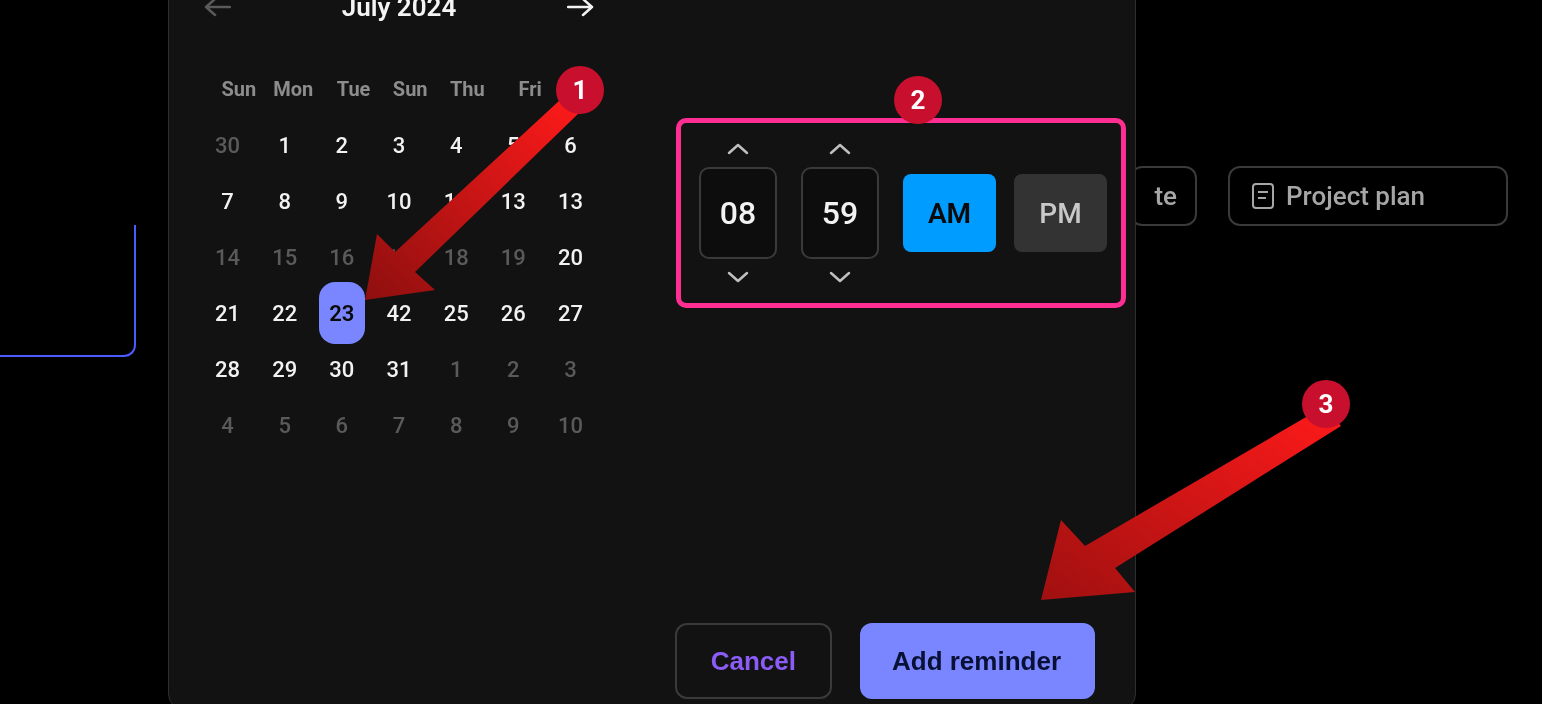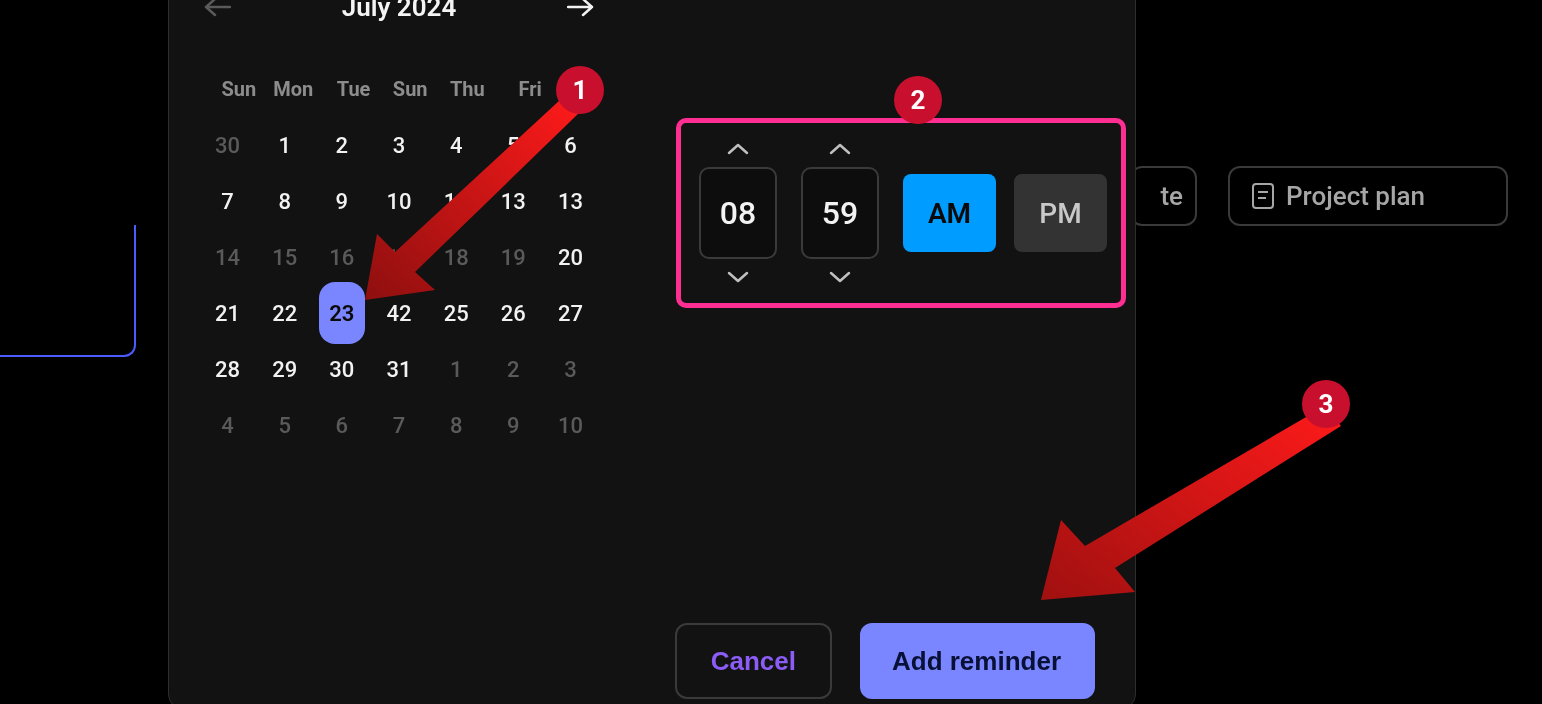--- a/index.html
+++ b/index.html
@@ -20,21 +20,21 @@
     border-radius: 12px;
     color: #a6a6a6;
     font-size: 26px;
     font-weight: 500;
     display: flex;
     align-items: center;
     padding: 0 22px;
     gap: 12px;
     background: #000;
   }
-  #bg-te  { left: 1130px; top: 166px; width: 67px; height: 60px; justify-content: flex-end; padding-right: 12px; }
+  #bg-te  { left: 1130px; top: 166px; width: 67px; height: 60px; justify-content: flex-end; padding-right: 18px; }
   #bg-project { left: 1228px; top: 166px; width: 280px; height: 60px; }
   #bg-blue-sliver {
     position: absolute;
     left: 0; top: 225px;
     width: 136px; height: 132px;
     border: 2px solid #4a5bff;
     border-left: none; border-top: none;
     border-bottom-right-radius: 12px;
     background: transparent;
   }

